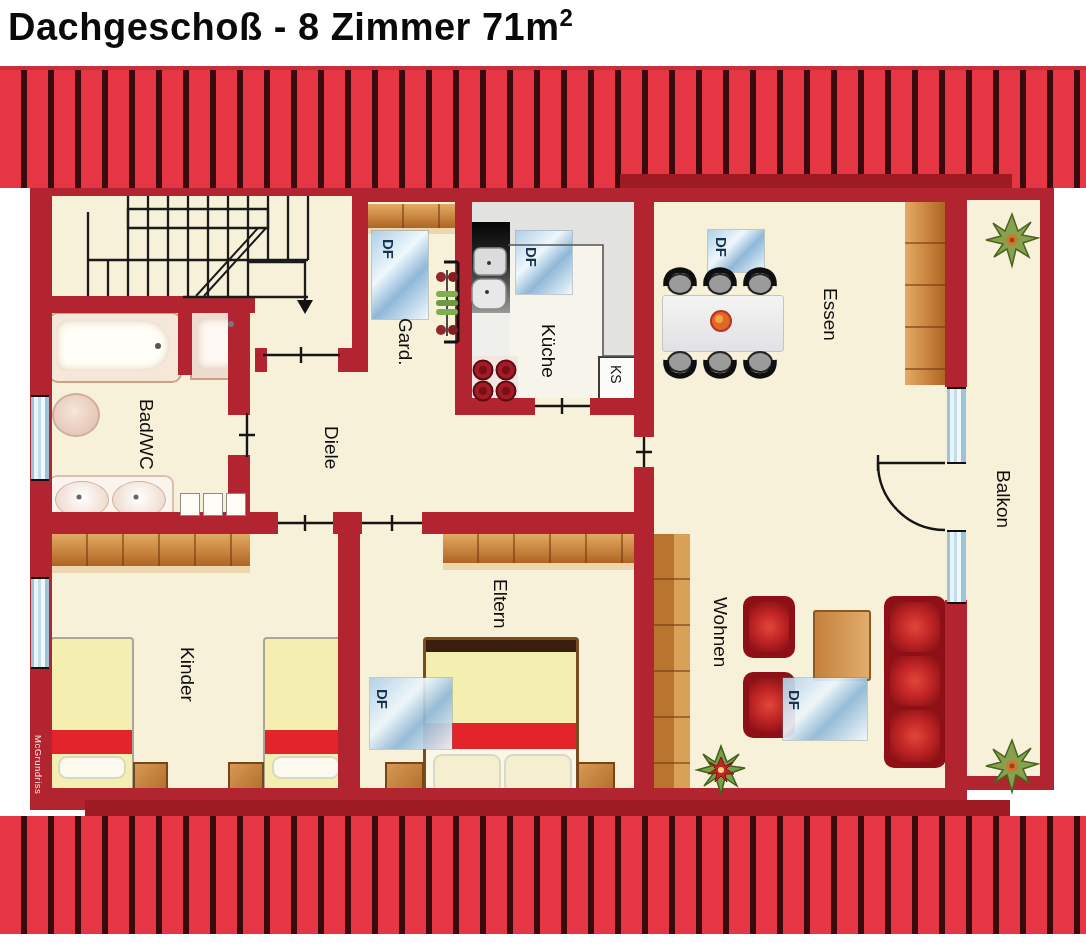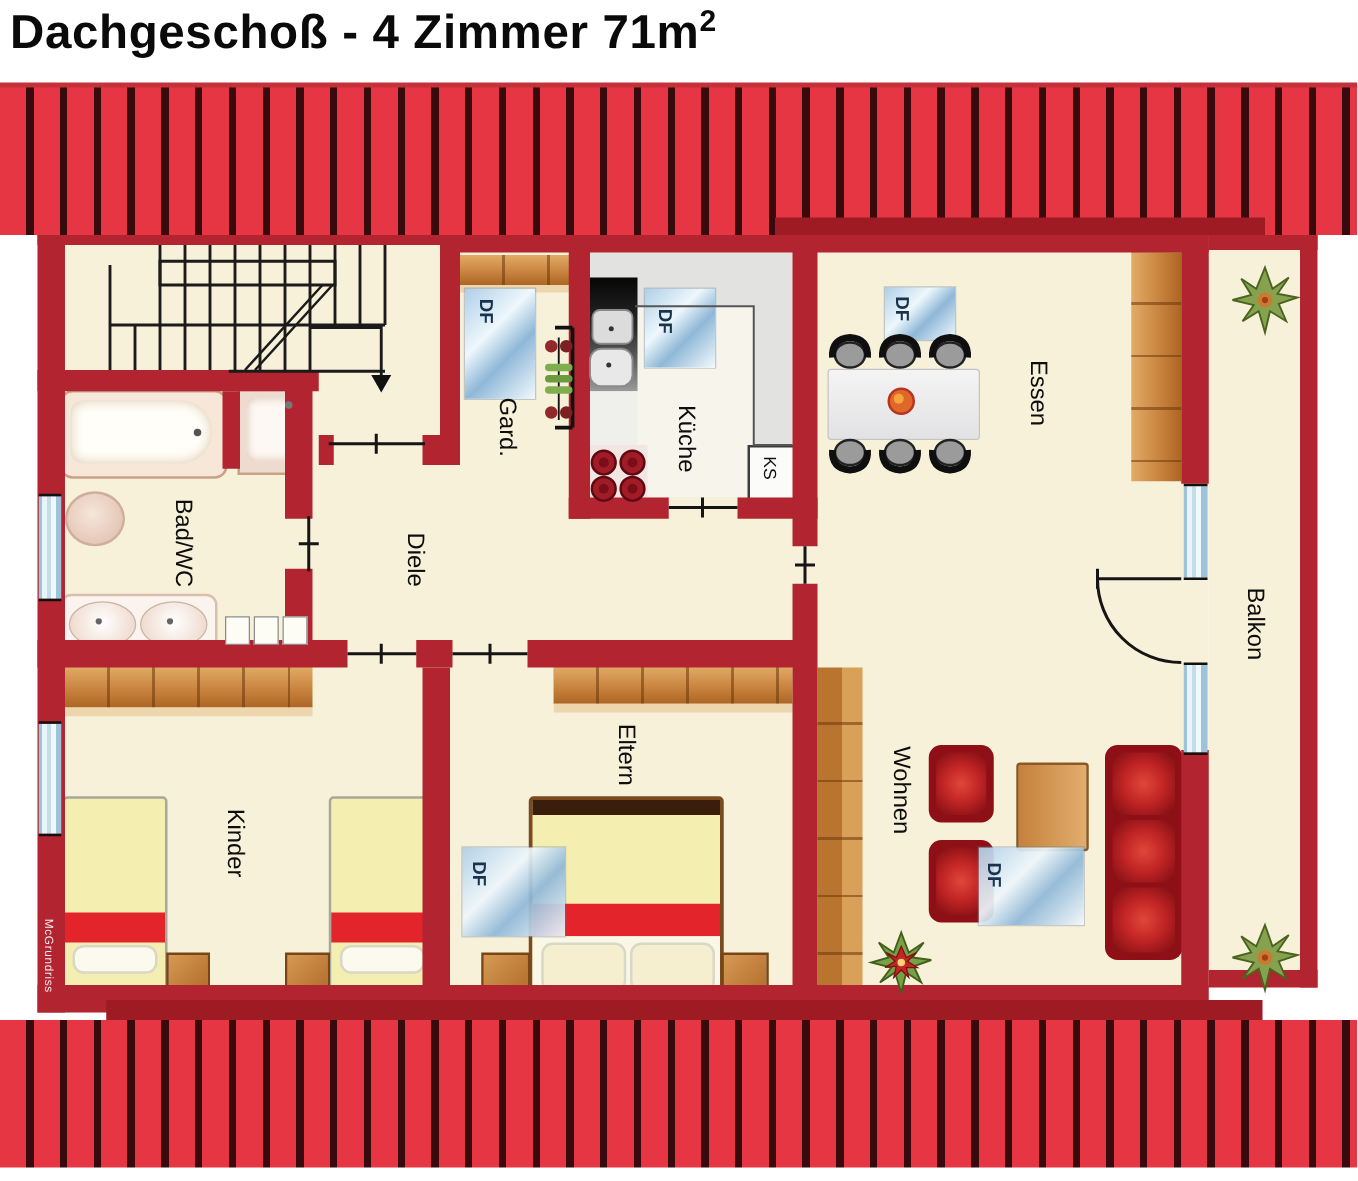--- a/index.html
+++ b/index.html
@@ -61,21 +61,21 @@
   .shelf-woh{position:absolute;background:
       repeating-linear-gradient(180deg,rgba(110,55,10,0) 0 44px,rgba(110,55,10,.55) 44px 46px),
       linear-gradient(90deg,#b9752f 0 55%,#d9a058 55% 100%);}
   svg.overlay{position:absolute;left:0;top:0;pointer-events:none;}
 </style>
 </head>
 <body>
 
 <div class="canvas">
 
-  <div class="title"><span>Dachgeschoß - 4 Zimmer 71m</span><sup>2</sup></div>
+  <div class="title"><span>Dachgeschoß - 8 Zimmer 71m</span><sup>2</sup></div>
 
   <div class="roofband" style="top:68px;height:120px;"></div>
   <div class="rooftrim" style="left:0;top:66px;width:1086px;height:4px;"></div>
   <div class="darkbar" style="left:620px;top:174px;width:392px;height:16px;"></div>
   <div class="roofband" style="top:816px;height:118px;"></div>
 
   <div class="floor" style="left:30px;top:188px;width:937px;height:622px;"></div>
   <div class="floor" style="left:967px;top:200px;width:73px;height:576px;"></div>
   <div class="kfloor" style="left:472px;top:202px;width:162px;height:196px;"></div>
   <div class="kfloor-white" style="left:508px;top:245px;width:95px;height:153px;"></div>

